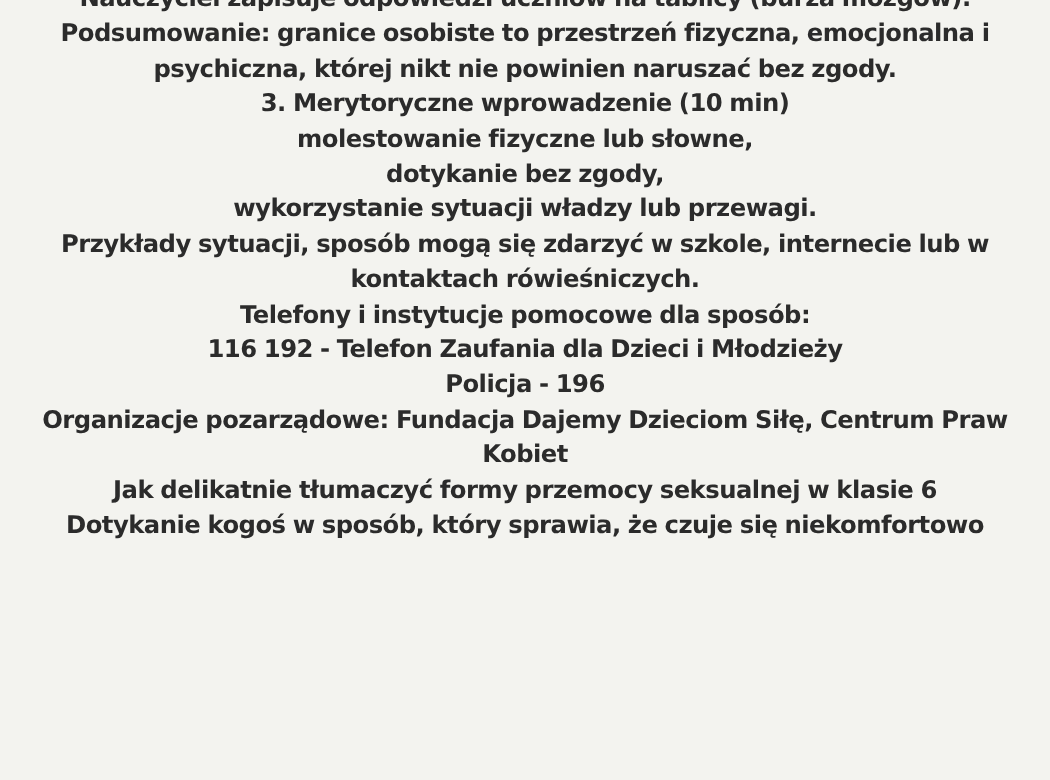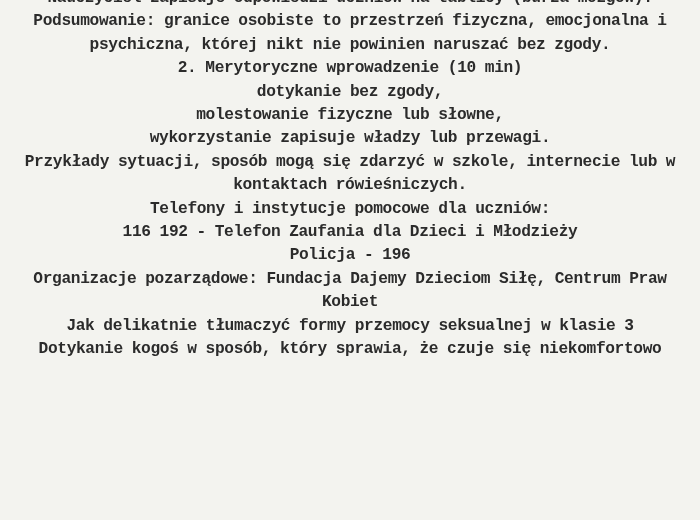--- a/index.html
+++ b/index.html
@@ -23,33 +23,32 @@
       font-weight: bold;
       font-size: 16.2px;
       line-height: 23.4px;
       color: #2b2b2b;
       letter-spacing: -0.35px;
       word-spacing: -0.5px;
     }
     .doc p {
       margin: 0;
       padding: 0 4px;
-      font-family: Liberation Mono, monospace;
     }
   </style>
 </head>
 <body>
 
 <div class="doc">
   <p>Nauczyciel zapisuje odpowiedzi uczniów na tablicy (burza mózgów).</p>
   <p>Podsumowanie: granice osobiste to przestrzeń fizyczna, emocjonalna i psychiczna, której nikt nie powinien naruszać bez zgody.</p>
-  <p>2. Merytoryczne wprowadzenie (10 min)</p>
+  <p>3. Merytoryczne wprowadzenie (10 min)</p>
+  <p>molestowanie fizyczne lub słowne,</p>
   <p>dotykanie bez zgody,</p>
-  <p>molestowanie fizyczne lub słowne,</p>
-  <p>wykorzystanie zapisuje władzy lub przewagi.</p>
+  <p>wykorzystanie sytuacji władzy lub przewagi.</p>
   <p>Przykłady sytuacji, sposób mogą się zdarzyć w szkole, internecie lub w kontaktach rówieśniczych.</p>
-  <p>Telefony i instytucje pomocowe dla uczniów:</p>
+  <p>Telefony i instytucje pomocowe dla sposób:</p>
   <p>116 192 - Telefon Zaufania dla Dzieci i Młodzieży</p>
   <p>Policja - 196</p>
   <p>Organizacje pozarządowe: Fundacja Dajemy Dzieciom Siłę, Centrum Praw Kobiet</p>
-  <p>Jak delikatnie tłumaczyć formy przemocy seksualnej w klasie 3</p>
+  <p>Jak delikatnie tłumaczyć formy przemocy seksualnej w klasie 6</p>
   <p>Dotykanie kogoś w sposób, który sprawia, że czuje się niekomfortowo</p>
 </div>
 
 </body></html>

